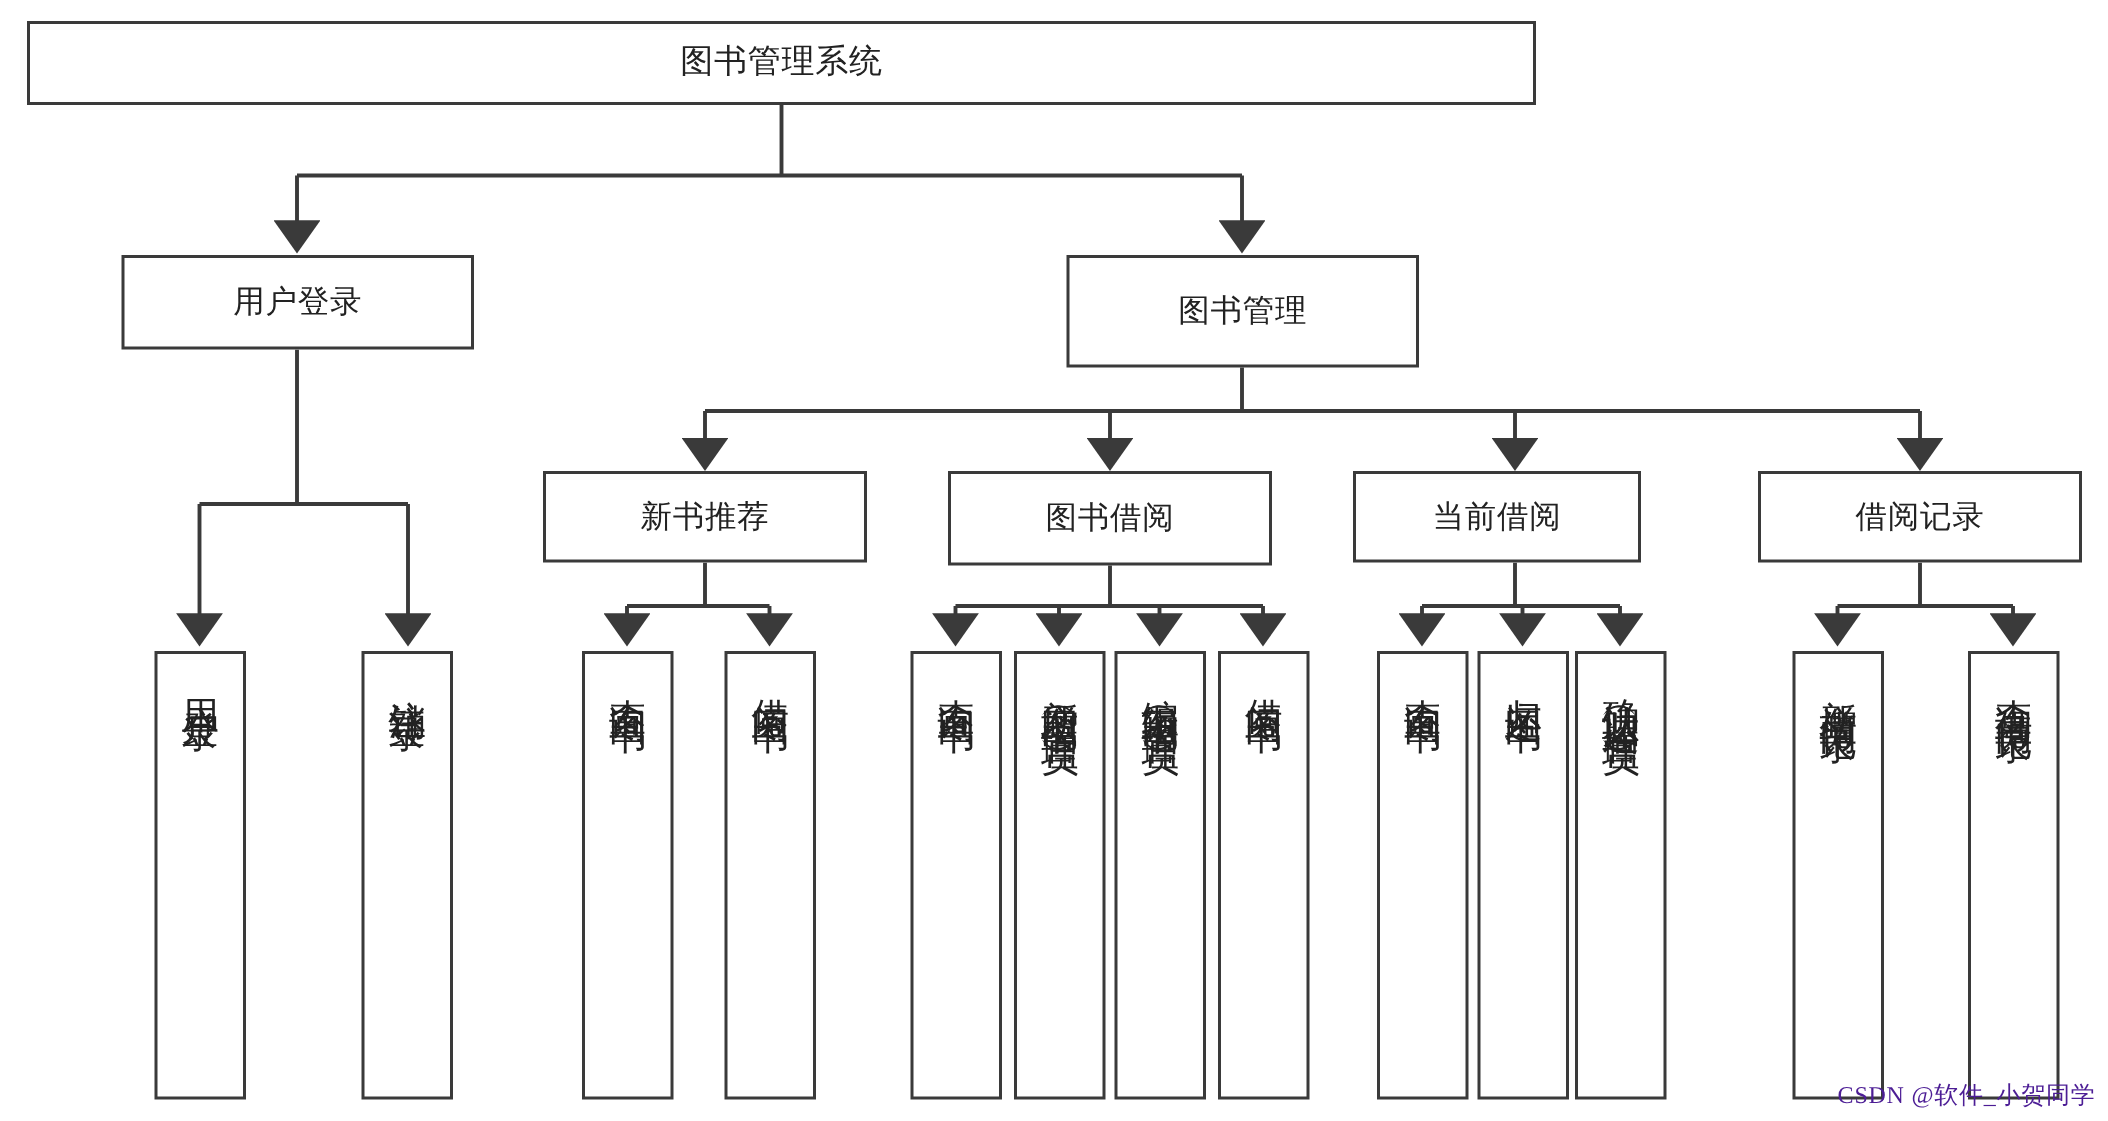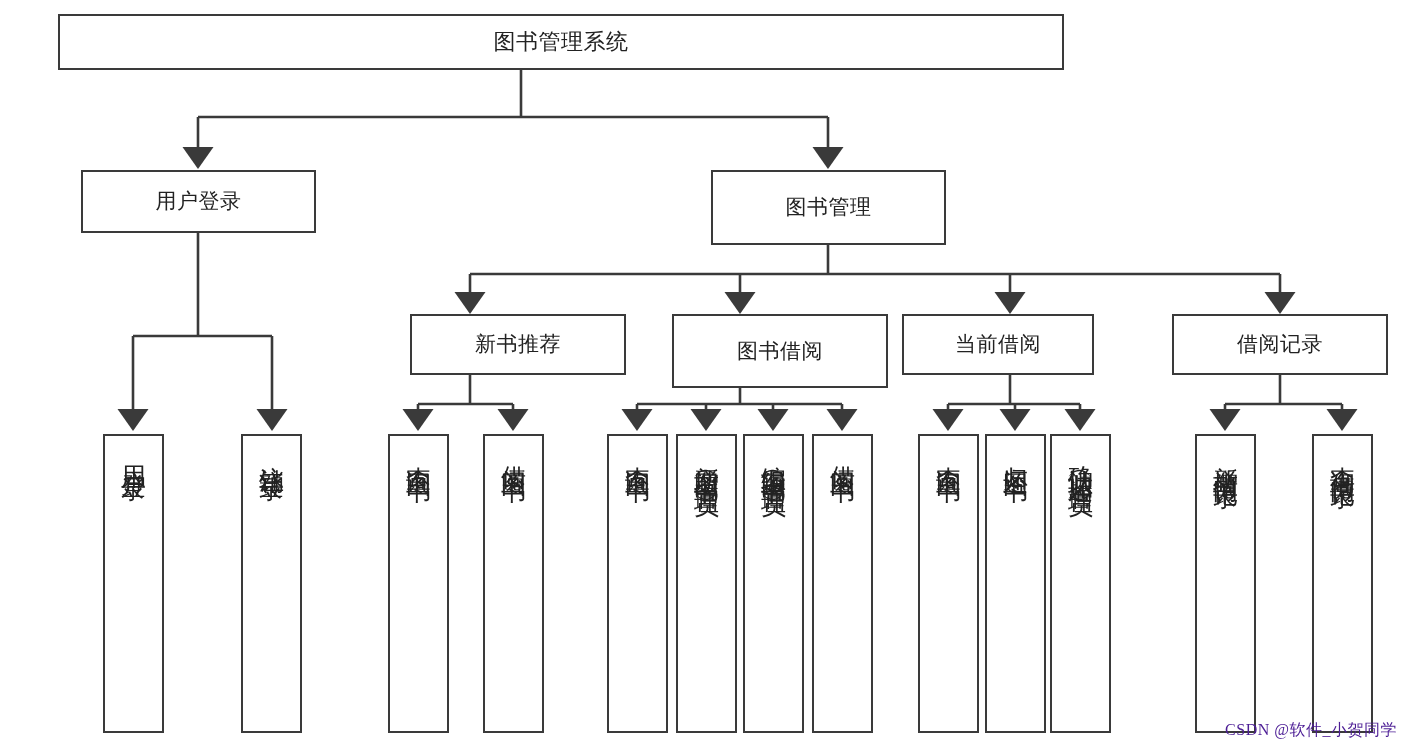--- a/index.html
+++ b/index.html
@@ -122,35 +122,35 @@
       <path d="M1015,404 L1015,412" marker-end="url(#arrow)"></path>
       <path d="M1080,404 L1080,412" marker-end="url(#arrow)"></path>
 
       <path d="M1280,375 L1280,404"></path>
       <path d="M1225,404 L1342,404"></path>
       <path d="M1225,404 L1225,412" marker-end="url(#arrow)"></path>
       <path d="M1342,404 L1342,412" marker-end="url(#arrow)"></path>
     </g>
   </svg>
 
-  <div class="node h root" style="left:18px; top:14px; width:1006px; height:56px;margin-left:40px;">
+  <div class="node h root" style="left:18px; top:14px; width:1006px; height:56px;">
     <span class="label">图书管理系统</span>
   </div>
 
   <div class="node h" style="left:81px; top:170px; width:235px; height:63px;">
     <span class="label">用户登录</span>
   </div>
   <div class="node h" style="left:711px; top:170px; width:235px; height:75px;">
     <span class="label">图书管理</span>
   </div>
 
-  <div class="node h" style="left:362px; top:314px; width:216px; height:61px;margin-left:48px;">
+  <div class="node h" style="left:362px; top:314px; width:216px; height:61px;">
     <span class="label">新书推荐</span>
   </div>
-  <div class="node h" style="left:632px; top:314px; width:216px; height:74px;margin-left:40px;">
+  <div class="node h" style="left:632px; top:314px; width:216px; height:63px;">
     <span class="label">图书借阅</span>
   </div>
   <div class="node h" style="left:902px; top:314px; width:192px; height:61px;">
     <span class="label">当前借阅</span>
   </div>
   <div class="node h" style="left:1172px; top:314px; width:216px; height:61px;">
     <span class="label">借阅记录</span>
   </div>
 
   <div class="node v" style="left:103px; top:434px; width:61px; height:299px;">

